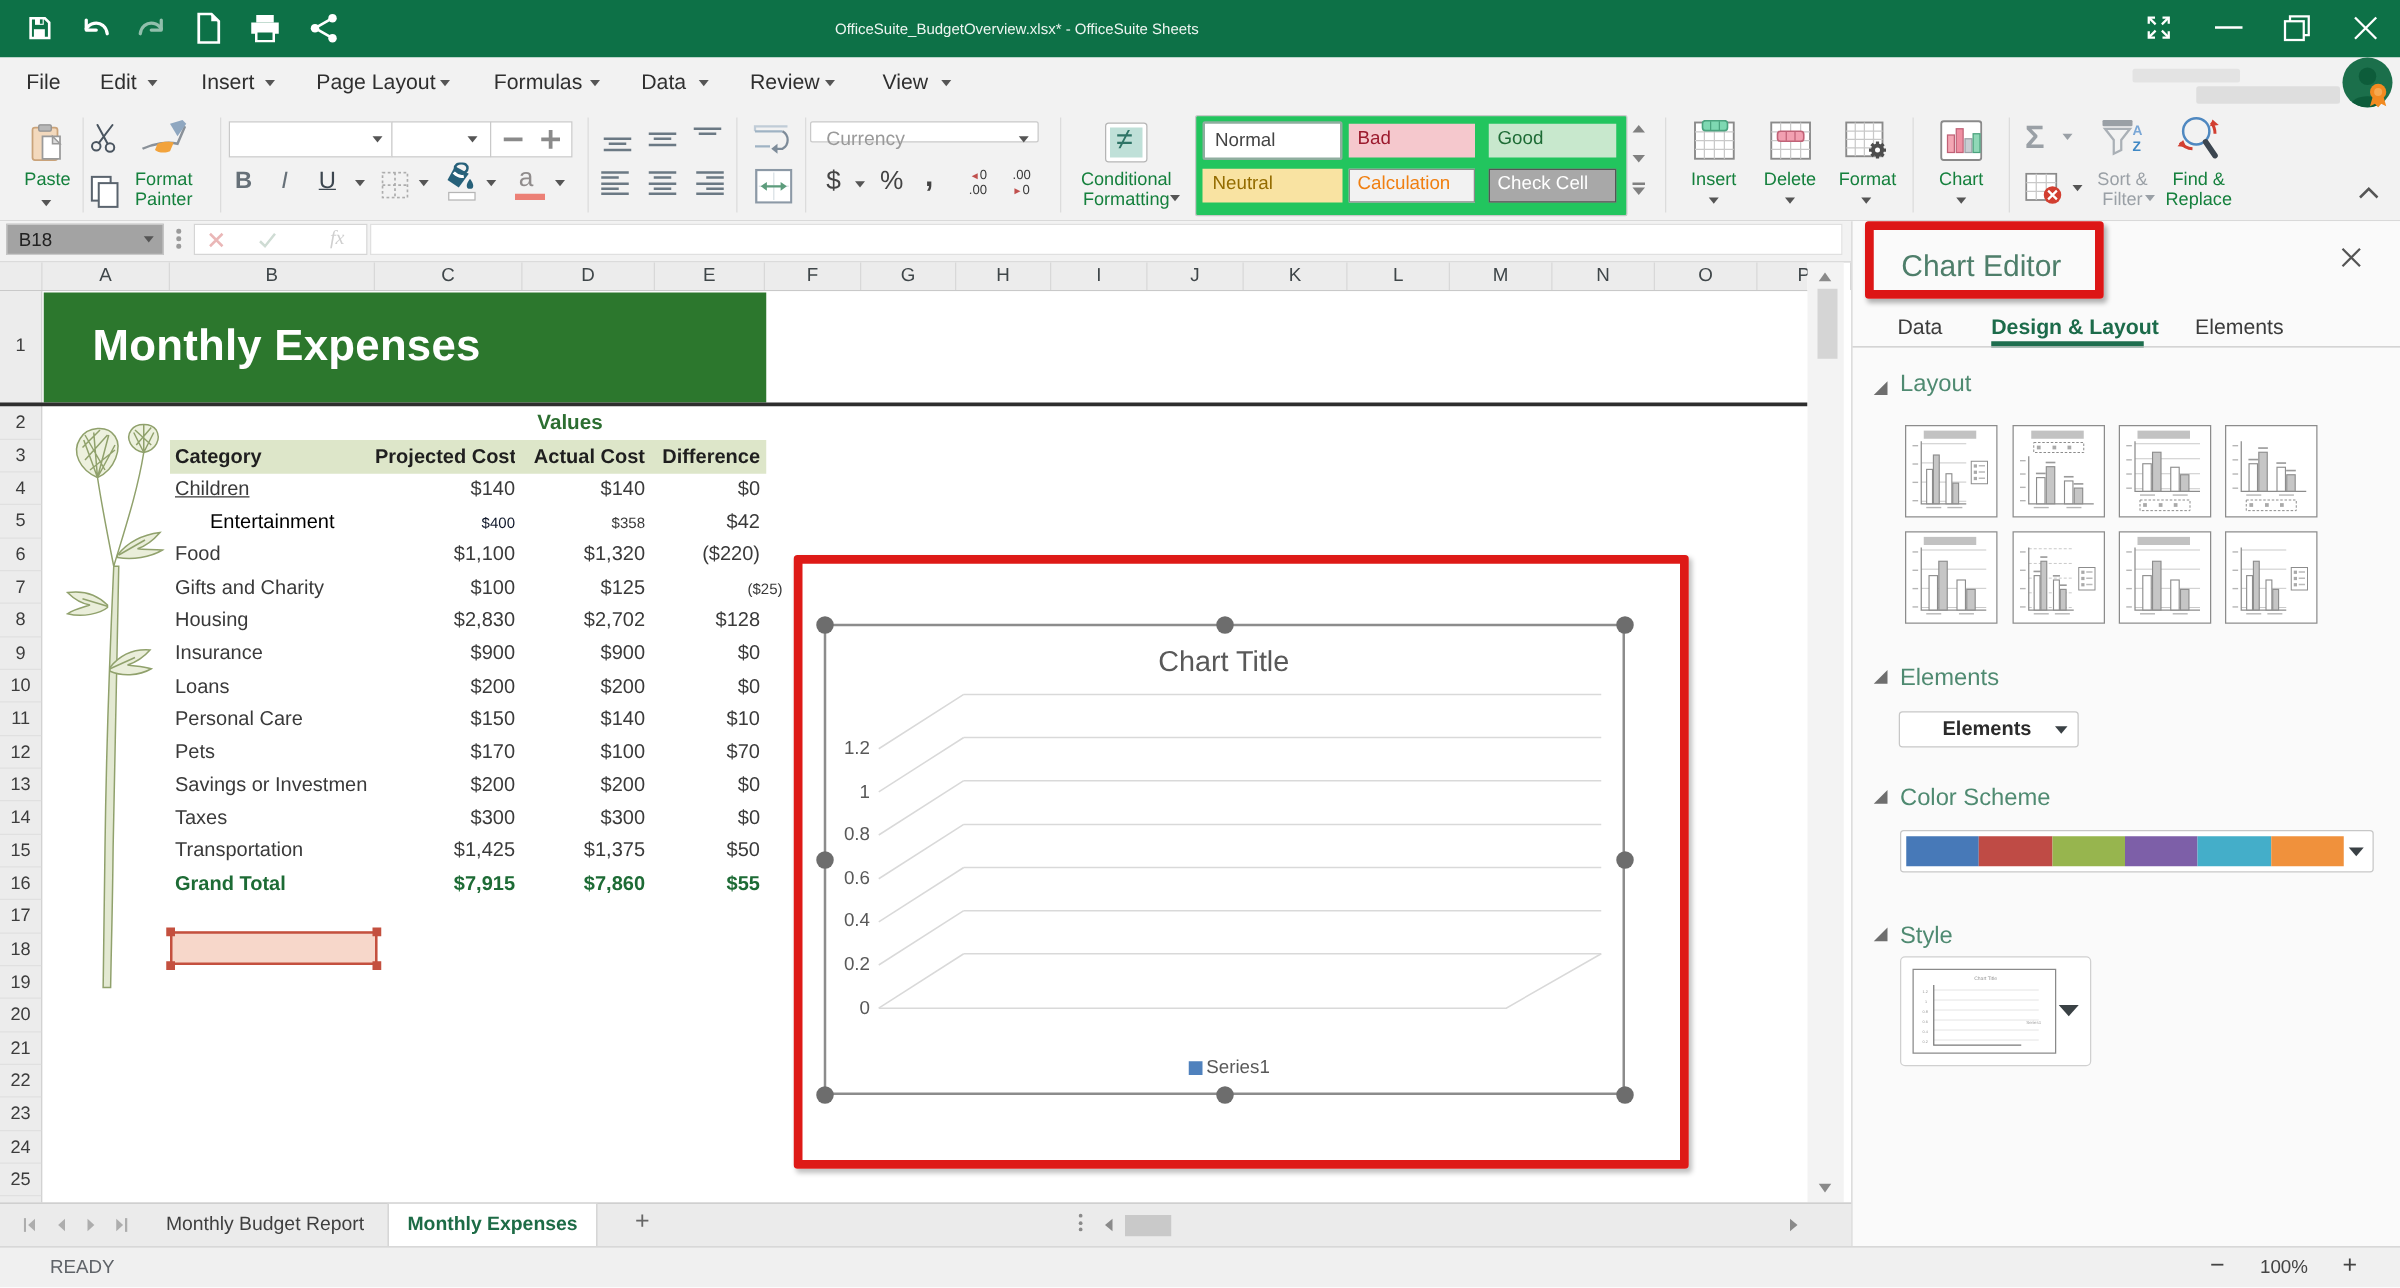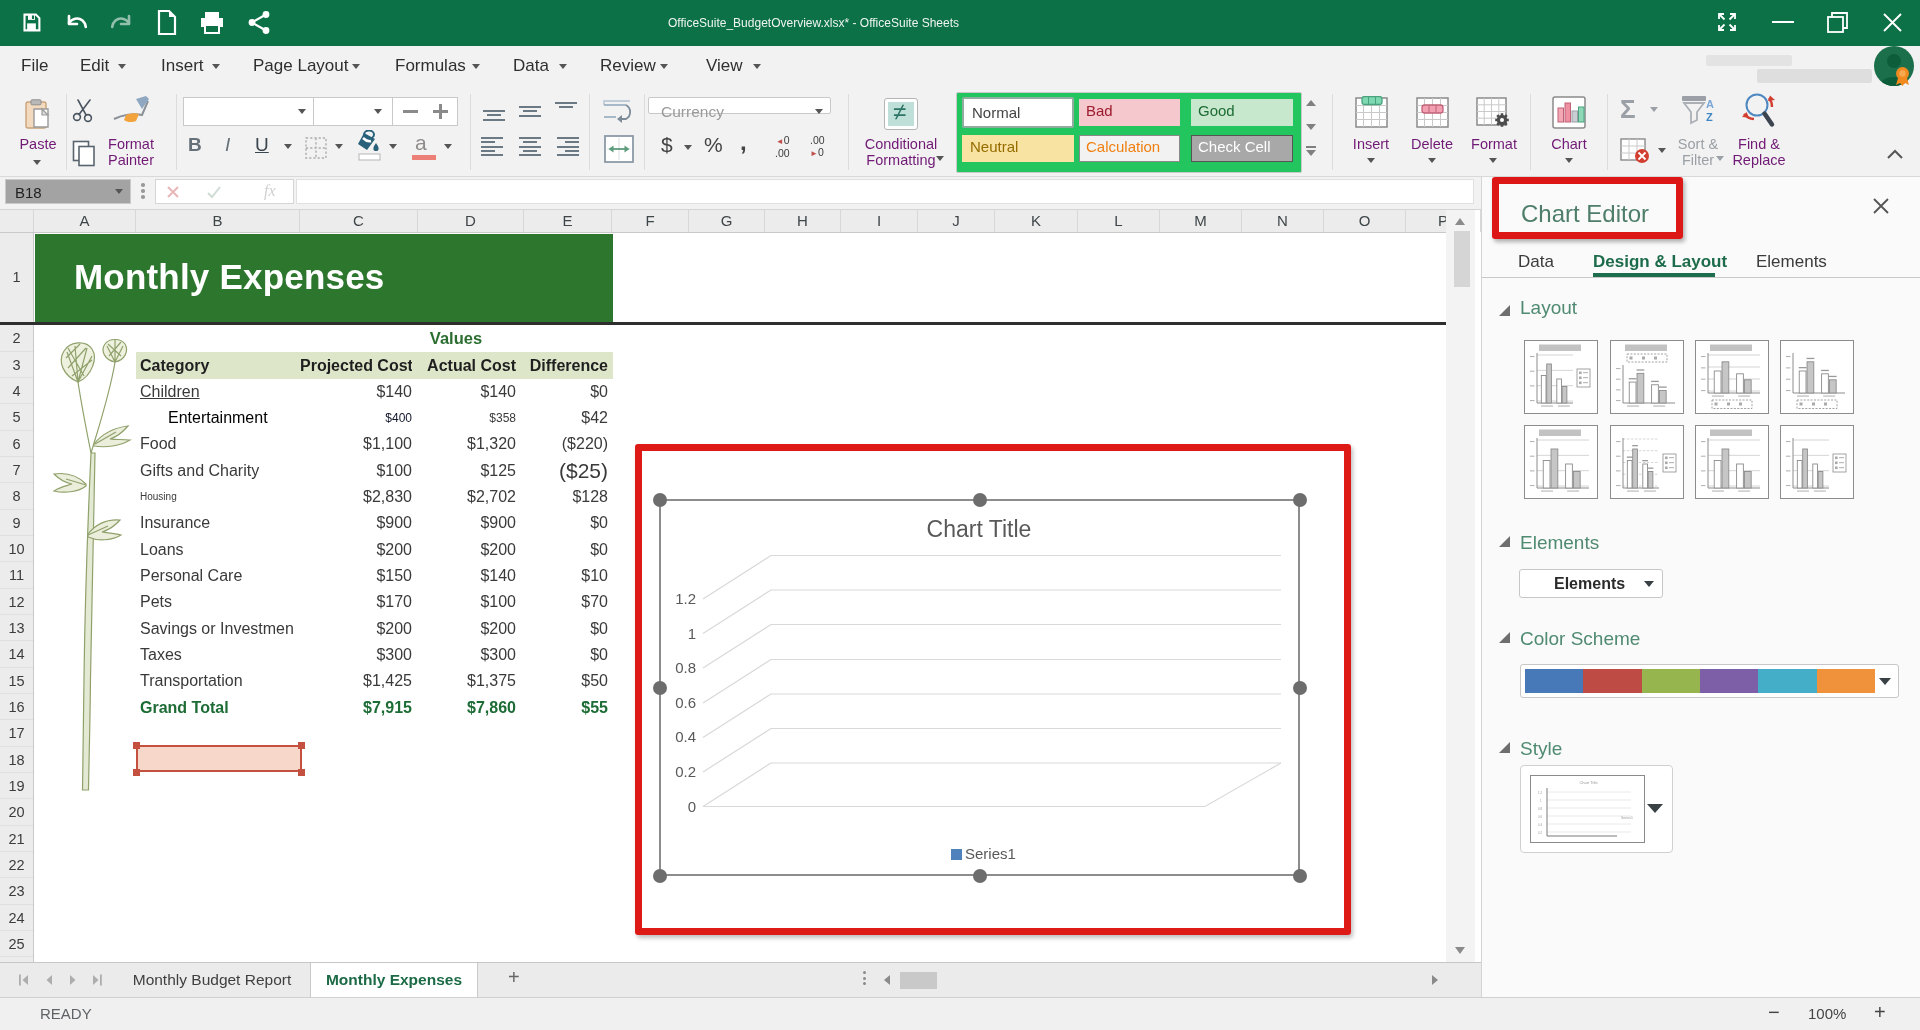--- a/index.html
+++ b/index.html
@@ -1,19 +1,19 @@
 <!DOCTYPE html>
 <html><head><meta charset="utf-8"><style>
 *{margin:0;padding:0;box-sizing:border-box}
 html,body{width:1920px;height:1030px;overflow:hidden}
 body{font-family:"Liberation Sans",sans-serif;background:#fff;position:relative}
 .abs{position:absolute}
 .ctr{display:flex;align-items:center;justify-content:center}
 .vline{position:absolute;width:1px;background:#dcdcdc}
-.icon-lbl{position:absolute;font-size:14.5px;color:#701a75;text-align:center;line-height:16px}
+.icon-lbl{position:absolute;font-size:14.5px;color:#15803d;text-align:center;line-height:16px}
 .dda{display:inline-block;width:0;height:0;border-left:4.5px solid transparent;border-right:4.5px solid transparent;border-top:5.5px solid #555}
 svg{display:block}
 </style></head><body>
 
 <div class="abs" id="titlebar" style="left:0;top:0;width:1920px;height:46px;background:#0d7147">
 
   <svg class="abs" style="left:21px;top:12px" width="21" height="21" viewBox="0 0 24 24">
       <path d="M4 3h13l4 4v14H4z" fill="none" stroke="#fff" stroke-width="2.4"></path>
       <rect x="8" y="3" width="8" height="6" fill="#fff"></rect>
       <rect x="12.5" y="4" width="2.5" height="4" fill="#0d7147"></rect>
@@ -485,22 +485,22 @@
       <div style="position: absolute; top: 171.93px; height: 26px; line-height: 26px; font-size: 12px; overflow: hidden; white-space: nowrap; left: 266px; width: 112px; text-align: right; color: #0f172a;">$400</div>
       <div style="position: absolute; top: 171.93px; height: 26px; line-height: 26px; font-size: 12px; overflow: hidden; white-space: nowrap; left: 384px; width: 98px; text-align: right; color: rgb(58, 58, 58);">$358</div>
       <div style="position: absolute; top: 171.93px; height: 26px; line-height: 26px; font-size: 16px; overflow: hidden; white-space: nowrap; left: 490px; width: 84px; text-align: right; color: rgb(58, 58, 58);">$42</div>
       <div style="position: absolute; top: 198.26px; height: 26px; line-height: 26px; font-size: 16px; overflow: hidden; white-space: nowrap; left: 106px; width: 160px; color: rgb(58, 58, 58);">Food</div>
       <div style="position: absolute; top: 198.26px; height: 26px; line-height: 26px; font-size: 16px; overflow: hidden; white-space: nowrap; left: 266px; width: 112px; text-align: right; color: rgb(58, 58, 58);">$1,100</div>
       <div style="position: absolute; top: 198.26px; height: 26px; line-height: 26px; font-size: 16px; overflow: hidden; white-space: nowrap; left: 384px; width: 98px; text-align: right; color: rgb(58, 58, 58);">$1,320</div>
       <div style="position: absolute; top: 198.26px; height: 26px; line-height: 26px; font-size: 16px; overflow: hidden; white-space: nowrap; left: 490px; width: 84px; text-align: right; color: rgb(58, 58, 58);">($220)</div>
       <div style="position: absolute; top: 224.59px; height: 26px; line-height: 26px; font-size: 16px; overflow: hidden; white-space: nowrap; left: 106px; width: 160px; color: rgb(58, 58, 58);">Gifts and Charity</div>
       <div style="position: absolute; top: 224.59px; height: 26px; line-height: 26px; font-size: 16px; overflow: hidden; white-space: nowrap; left: 266px; width: 112px; text-align: right; color: rgb(58, 58, 58);">$100</div>
       <div style="position: absolute; top: 224.59px; height: 26px; line-height: 26px; font-size: 16px; overflow: hidden; white-space: nowrap; left: 384px; width: 98px; text-align: right; color: rgb(58, 58, 58);">$125</div>
-      <div style="position: absolute; top: 224.59px; height: 26px; line-height: 26px; font-size: 21px; overflow: hidden; white-space: nowrap; left: 490px; width: 84px; text-align: right; color: rgb(58, 58, 58);">($25)</div>
-      <div style="position: absolute; top: 250.92px; height: 26px; line-height: 26px; font-size: 10px; overflow: hidden; white-space: nowrap; left: 106px; width: 160px; color: rgb(58, 58, 58);">Housing</div>
+      <div style="position: absolute; top: 224.59px; height: 26px; line-height: 26px; font-size: 12px; overflow: hidden; white-space: nowrap; left: 508px; width: 84px; text-align: right; color: rgb(58, 58, 58);">($25)</div>
+      <div style="position: absolute; top: 250.92px; height: 26px; line-height: 26px; font-size: 16px; overflow: hidden; white-space: nowrap; left: 106px; width: 160px; color: rgb(58, 58, 58);">Housing</div>
       <div style="position: absolute; top: 250.92px; height: 26px; line-height: 26px; font-size: 16px; overflow: hidden; white-space: nowrap; left: 266px; width: 112px; text-align: right; color: rgb(58, 58, 58);">$2,830</div>
       <div style="position: absolute; top: 250.92px; height: 26px; line-height: 26px; font-size: 16px; overflow: hidden; white-space: nowrap; left: 384px; width: 98px; text-align: right; color: rgb(58, 58, 58);">$2,702</div>
       <div style="position: absolute; top: 250.92px; height: 26px; line-height: 26px; font-size: 16px; overflow: hidden; white-space: nowrap; left: 490px; width: 84px; text-align: right; color: rgb(58, 58, 58);">$128</div>
       <div style="position: absolute; top: 277.25px; height: 26px; line-height: 26px; font-size: 16px; overflow: hidden; white-space: nowrap; left: 106px; width: 160px; color: rgb(58, 58, 58);">Insurance</div>
       <div style="position: absolute; top: 277.25px; height: 26px; line-height: 26px; font-size: 16px; overflow: hidden; white-space: nowrap; left: 266px; width: 112px; text-align: right; color: rgb(58, 58, 58);">$900</div>
       <div style="position: absolute; top: 277.25px; height: 26px; line-height: 26px; font-size: 16px; overflow: hidden; white-space: nowrap; left: 384px; width: 98px; text-align: right; color: rgb(58, 58, 58);">$900</div>
       <div style="position: absolute; top: 277.25px; height: 26px; line-height: 26px; font-size: 16px; overflow: hidden; white-space: nowrap; left: 490px; width: 84px; text-align: right; color: rgb(58, 58, 58);">$0</div>
       <div style="position: absolute; top: 303.58px; height: 26px; line-height: 26px; font-size: 16px; overflow: hidden; white-space: nowrap; left: 106px; width: 160px; color: rgb(58, 58, 58);">Loans</div>
       <div style="position: absolute; top: 303.58px; height: 26px; line-height: 26px; font-size: 16px; overflow: hidden; white-space: nowrap; left: 266px; width: 112px; text-align: right; color: rgb(58, 58, 58);">$200</div>
       <div style="position: absolute; top: 303.58px; height: 26px; line-height: 26px; font-size: 16px; overflow: hidden; white-space: nowrap; left: 384px; width: 98px; text-align: right; color: rgb(58, 58, 58);">$200</div>

